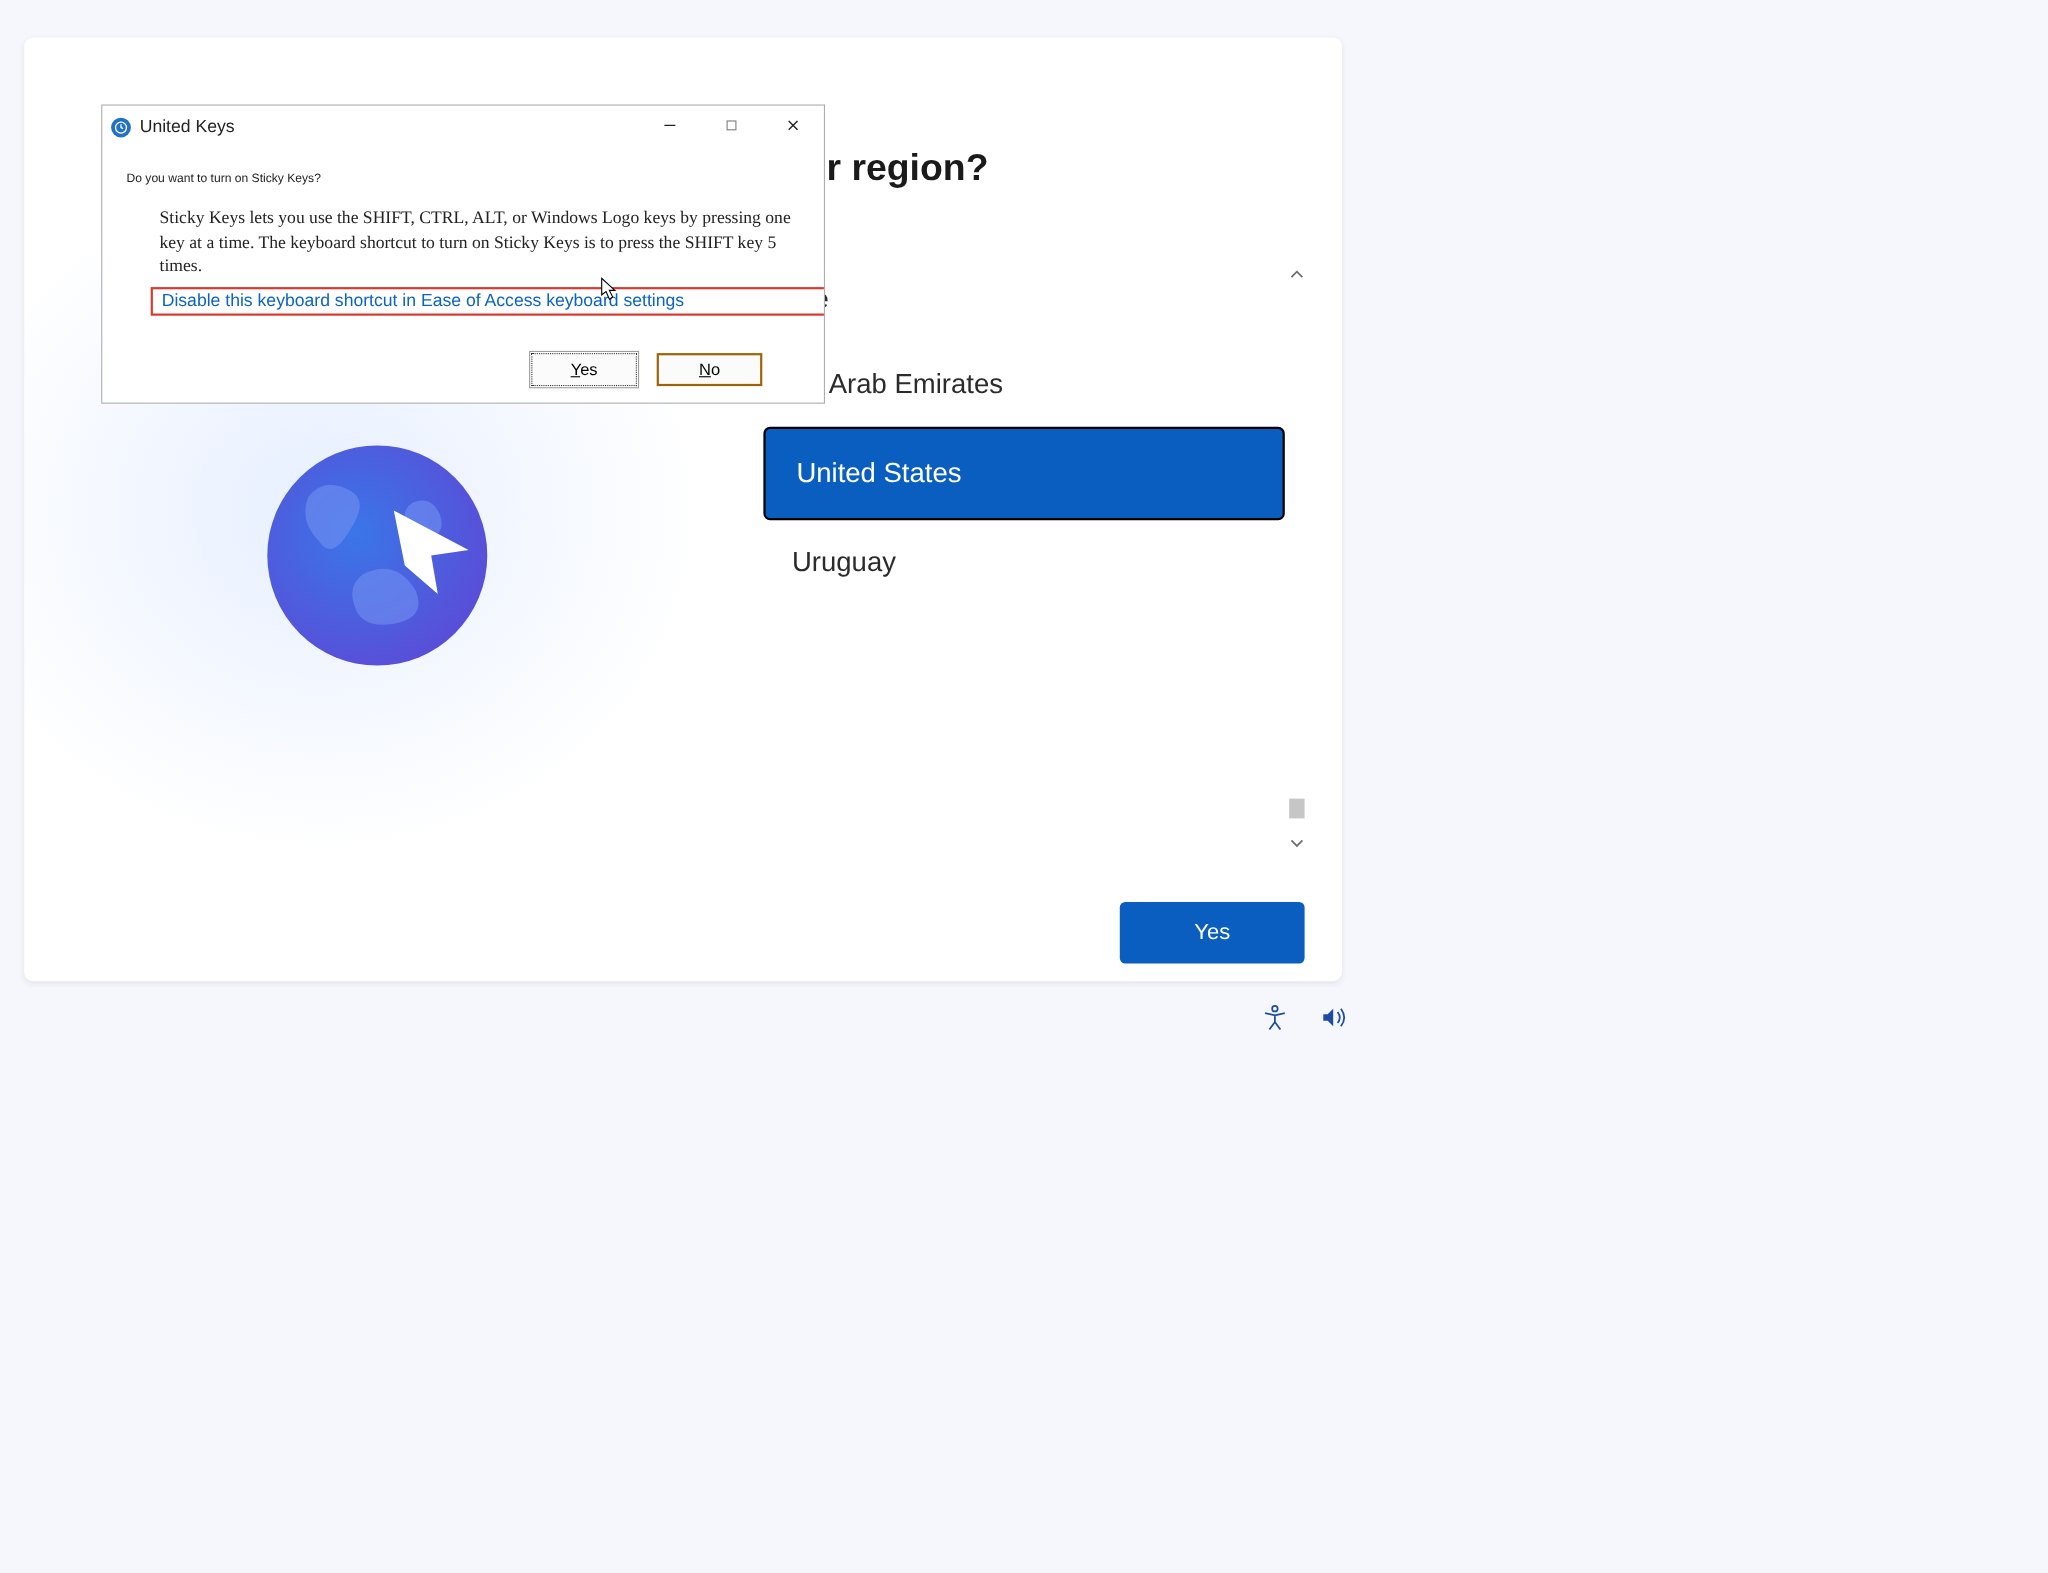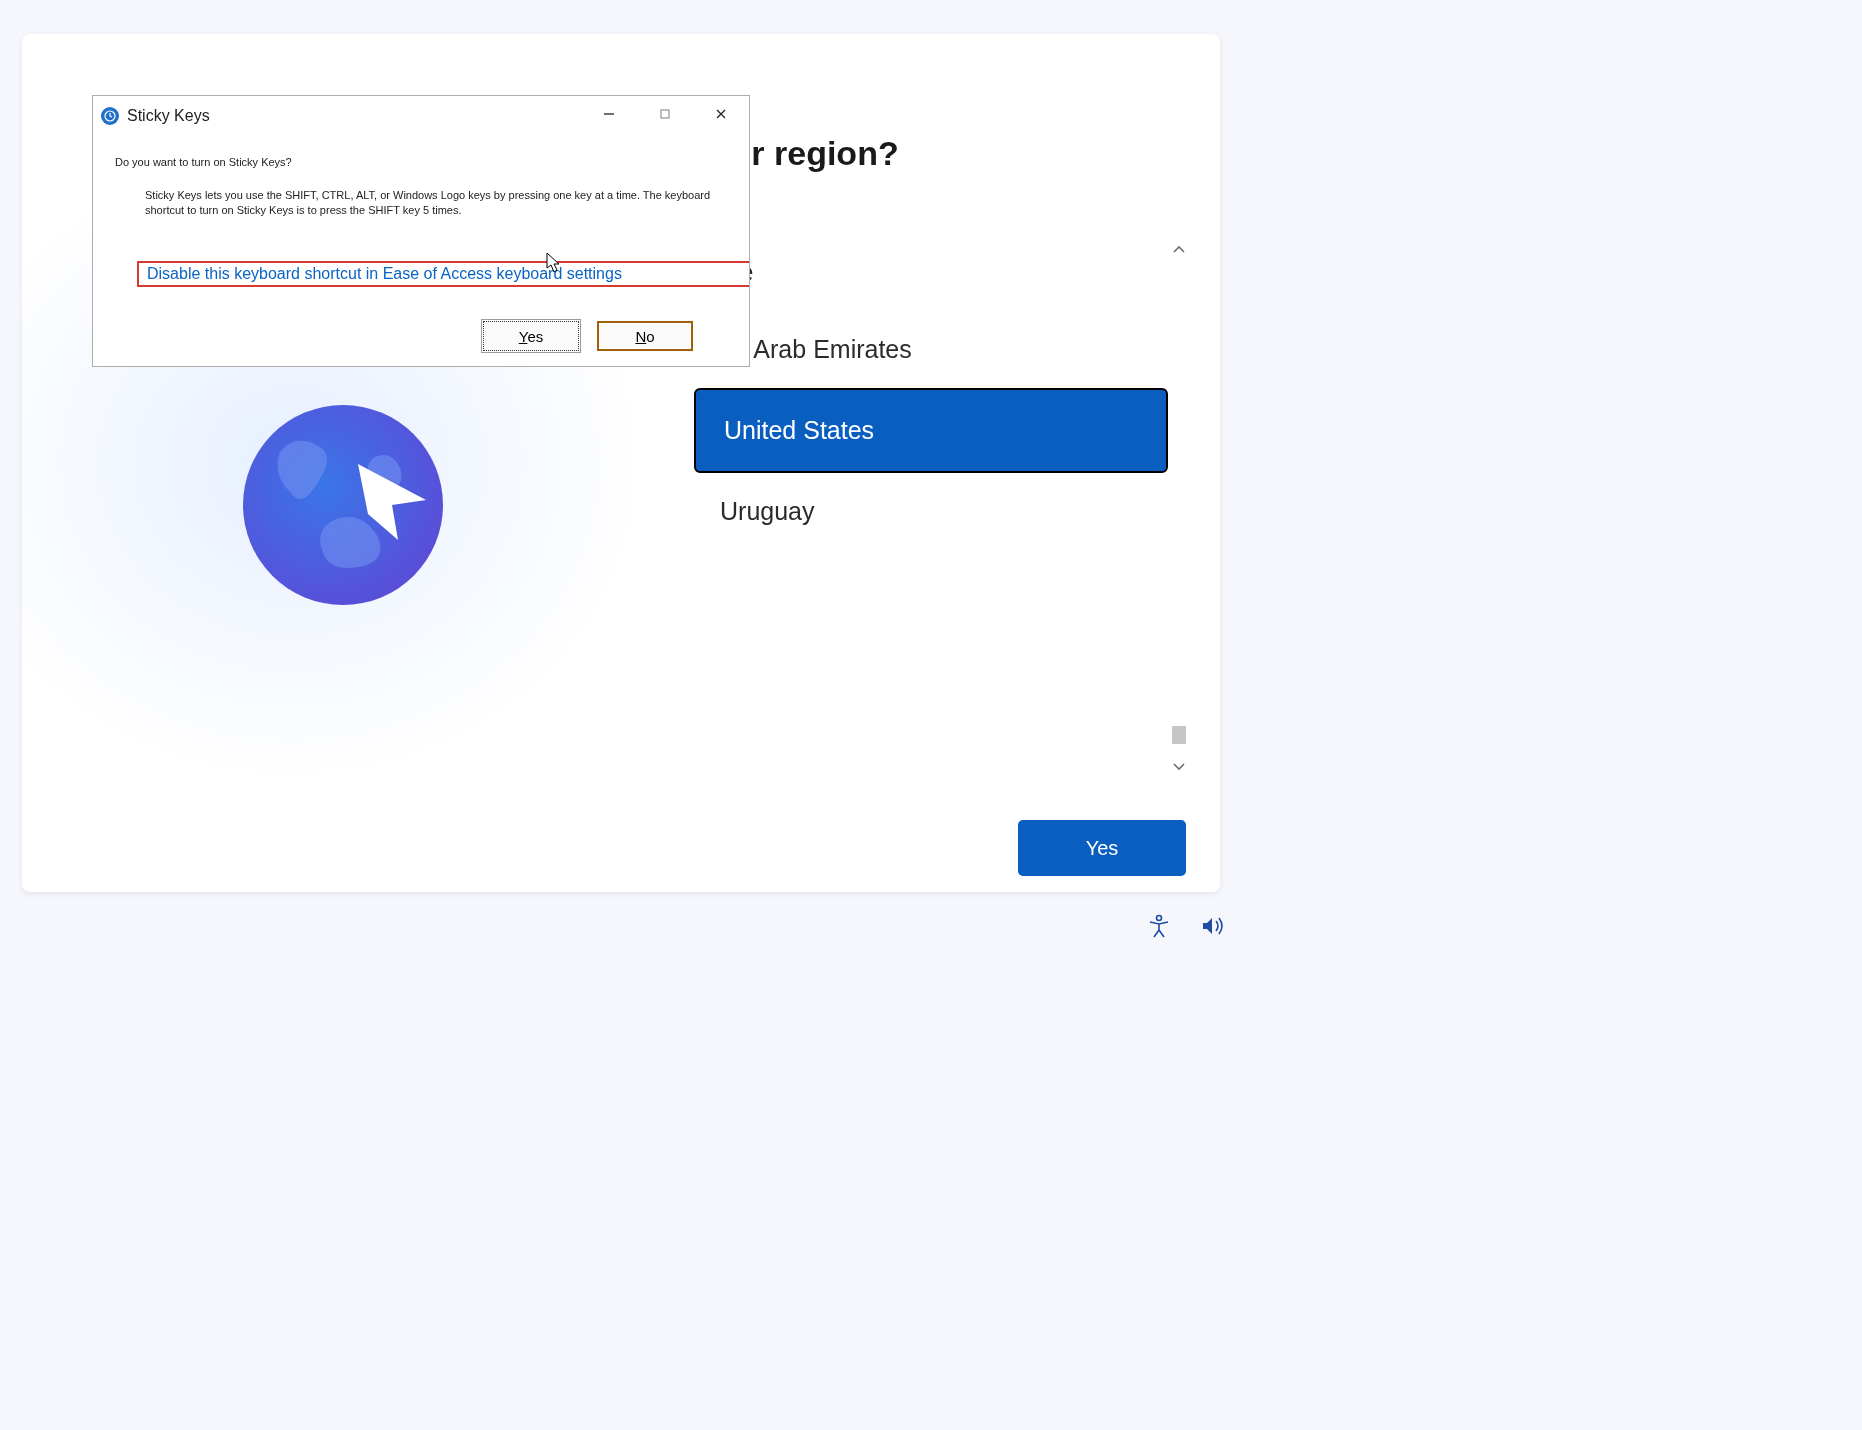--- a/index.html
+++ b/index.html
@@ -159,23 +159,24 @@
     .dlg-q {
       position: absolute;
       left: 22px; top: 60px;
       font-size: 11px;
       color: #222;
     }
     .dlg-body {
       position: absolute;
       left: 52px; top: 92px;
       width: 578px;
-      font-size: 11px;
+      font-size: 16px;
       color: #222;
       line-height: 1.35;
+      font-family: Liberation Serif, serif;
     }
     .dlg-link-wrap {
       position: absolute;
       left: 44px;
       top: 165px;
       width: 662px;
       height: 26px;
       border: 2px solid #d73a2f;
       display: flex;
       align-items: center;
@@ -282,21 +283,21 @@
 </div>
 
 <div class="dialog">
   <div class="titlebar">
     <span class="title-icon">
       <svg width="12" height="12" viewBox="0 0 12 12">
           <circle cx="6" cy="6" r="5" fill="none" stroke="#fff" stroke-width="1.2"></circle>
           <path d="M6 3v3l2 1" stroke="#fff" stroke-width="1.2" fill="none"></path>
         </svg>
     </span>
-    <span>Sticky Keys</span>
+    <span>United Keys</span>
   </div>
   <div class="win-controls">
     <div class="win-btn">
       <svg width="14" height="14" viewBox="0 0 14 14">
           <line x1="2" y1="7" x2="12" y2="7" stroke="#222" stroke-width="1.3"></line>
         </svg>
     </div>
     <div class="win-btn">
       <svg width="14" height="14" viewBox="0 0 14 14">
           <rect x="3" y="3" width="8" height="8" fill="none" stroke="#888" stroke-width="1.1"></rect>

